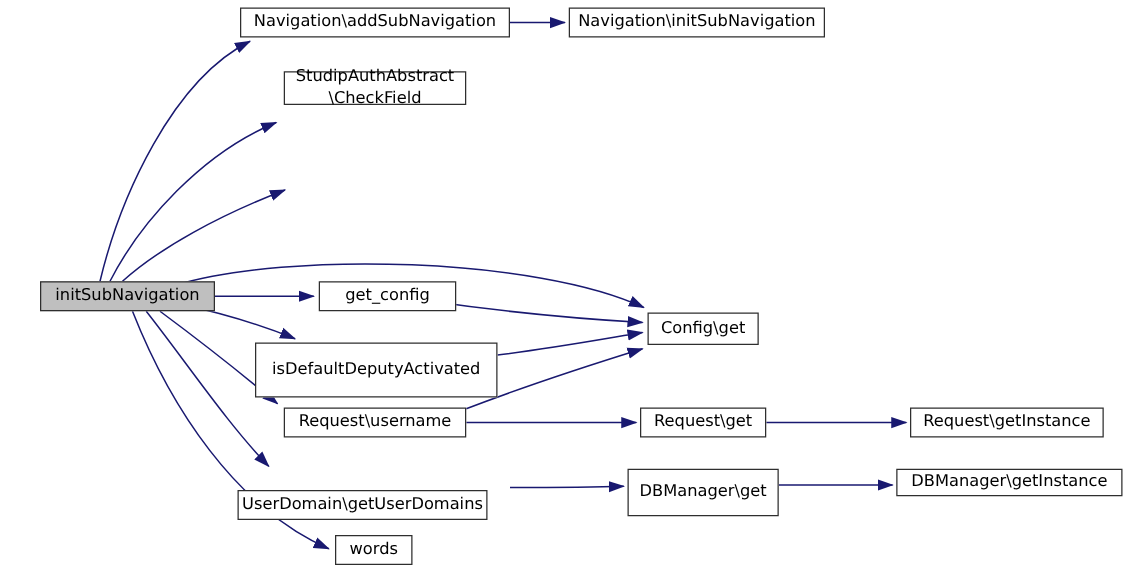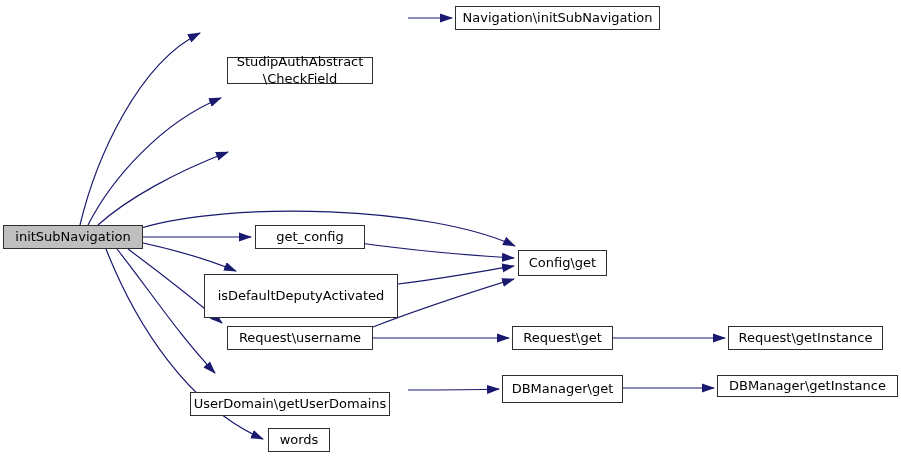--- a/index.html
+++ b/index.html
@@ -42,20 +42,21 @@
     border: 1px solid var(--node-border, #2e2e2e);
     color: var(--text, #000000);
     font-size: 13px;
     line-height: 1.25;
     white-space: pre-line;
     cursor: pointer;
   }
   .node.highlight {
     background: var(--highlight-fill, #bfbfbf);
     border-width: 1.5px;
+    margin-left: 29px;
   }
 </style>
 </head>
 <body>
 
 <div id="canvas">
 
   <svg id="edges" width="901" height="459" viewBox="0 0 901 459">
     <defs>
       <marker id="arrowhead" markerUnits="userSpaceOnUse" markerWidth="13" markerHeight="10" refX="12" refY="5" orient="auto">
@@ -76,20 +77,21 @@
     <path class="edge" d="M398,284 C440,279 478,272 514,266" marker-end="url(#arrowhead)"></path>
     <path class="edge" d="M373,327 C420,309 472,292 514,279" marker-end="url(#arrowhead)"></path>
     <path class="edge" d="M373,338 L509,338" marker-end="url(#arrowhead)"></path>
     <path class="edge" d="M613,338 L725,338" marker-end="url(#arrowhead)"></path>
     <path class="edge" d="M408,390 C440,390 470,390 499,389" marker-end="url(#arrowhead)"></path>
     <path class="edge" d="M623,388 L714,388" marker-end="url(#arrowhead)"></path>
   </svg>
 
   <div class="node highlight" style="left:3px; top:225px; width:140px; height:24px">initSubNavigation</div>
 
+  <div class="node" style="left:192px; top:6px; width:216px; height:24px">Navigation\addSubNavigation</div>
 
   <div class="node" style="left:455px; top:6px; width:205px; height:24px">Navigation\initSubNavigation</div>
 
   <div class="node" style="left:227px; top:57px; width:146px; height:27px">StudipAuthAbstract
 \CheckField</div>
 
 
   <div class="node" style="left:255px; top:225px; width:110px; height:24px">get_config</div>
 
   <div class="node" style="left:204px; top:274px; width:194px; height:44px">isDefaultDeputyActivated</div>
@@ -97,19 +99,19 @@
   <div class="node" style="left:518px; top:250px; width:89px; height:26px">Config\get</div>
 
   <div class="node" style="left:227px; top:326px; width:146px; height:24px">Request\username</div>
 
   <div class="node" style="left:512px; top:326px; width:101px; height:24px">Request\get</div>
 
   <div class="node" style="left:728px; top:326px; width:155px; height:24px">Request\getInstance</div>
 
   <div class="node" style="left:190px; top:392px; width:200px; height:24px">UserDomain\getUserDomains</div>
 
-  <div class="node" style="left:502px; top:375px; width:121px; height:28px">DBManager\get</div>
+  <div class="node" style="left:502px; top:375px; width:121px; height:38px">DBManager\get</div>
 
   <div class="node" style="left:717px; top:375px; width:181px; height:22px">DBManager\getInstance</div>
 
   <div class="node" style="left:268px; top:428px; width:62px; height:24px">words</div>
 
 </div>
 
 </body></html>

